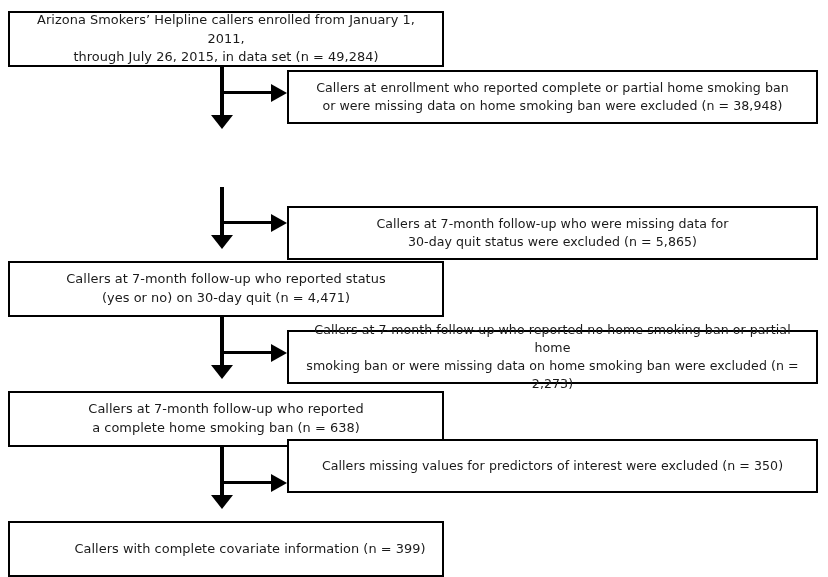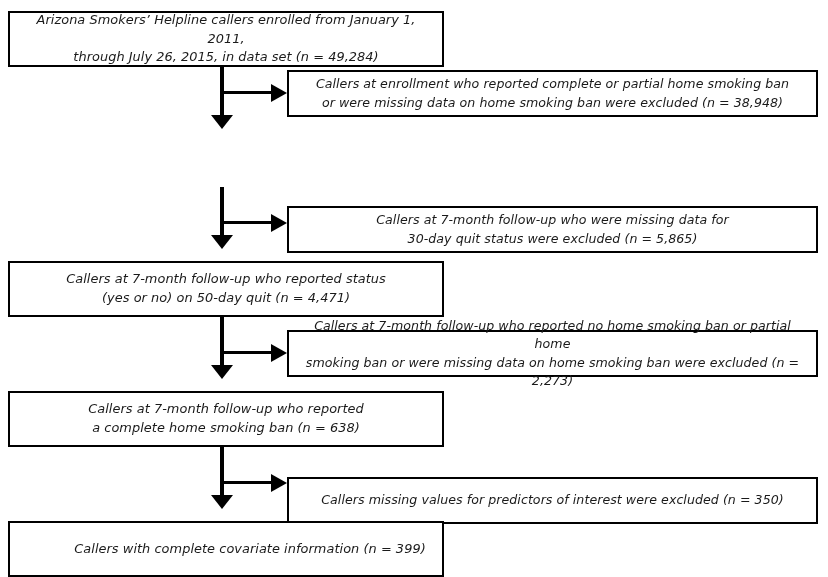--- a/index.html
+++ b/index.html
@@ -10,21 +10,20 @@
   body {
     font-family: "DejaVu Sans", "Liberation Sans", sans-serif;
     color: #000000;
   }
   #flowchart {
     position: relative;
     width: 828px;
     height: 577px;
     background: #ffffff;
     overflow: hidden;
-    font-style: italic;
   }
   .node {
     position: absolute;
     box-sizing: border-box;
     border: 2px solid #000000;
     background: #ffffff;
     display: flex;
     align-items: center;
     justify-content: center;
     text-align: center;
@@ -42,21 +41,21 @@
   .node.main {
     left: 8px;
     width: 436px;
     height: 56px;
   }
   .node.main .node-text { font-size: 12.9px; }
   
   .node.excl {
     left: 287px;
     width: 531px;
-    height: 47px;
+    height: 54px;
   }
   .node.excl .node-text { font-size: 12.6px; }
 
   
   .trunk {
     position: absolute;
     left: 220px;
     width: 4px;
     background: #000000;
   }
@@ -111,21 +110,21 @@
   <div class="arrow-right" style="left:271px; top:213.5px;"></div>
   <div class="arrow-down" style="left:211px; top:235px;"></div>
 
   <div class="node excl" style="top:206px;">
     <span class="node-text">Callers at 7-month follow-up who were missing data for
 30-day quit status were excluded (n = 5,865)</span>
   </div>
 
   <div class="node main" style="top:261px;">
     <span class="node-text">Callers at 7-month follow-up who reported status
-(yes or no) on 50-day quit (n = 4,471)</span>
+(yes or no) on 30-day quit (n = 4,471)</span>
   </div>
 
   <div class="trunk" style="top:317px; height:52px;"></div>
   <div class="branch" style="top:351px; width:60px;"></div>
   <div class="arrow-right" style="left:271px; top:343.5px;"></div>
   <div class="arrow-down" style="left:211px; top:365px;"></div>
 
   <div class="node excl" style="top:330px;">
     <span class="node-text">Callers at 7-month follow-up who reported no home smoking ban or partial home
 smoking ban or were missing data on home smoking ban were excluded (n = 2,273)</span>
@@ -134,21 +133,21 @@
   <div class="node main" style="top:391px;">
     <span class="node-text">Callers at 7-month follow-up who reported
 a complete home smoking ban (n = 638)</span>
   </div>
 
   <div class="trunk" style="top:447px; height:52px;"></div>
   <div class="branch" style="top:481px; width:60px;"></div>
   <div class="arrow-right" style="left:271px; top:473.5px;"></div>
   <div class="arrow-down" style="left:211px; top:495px;"></div>
 
-  <div class="node excl" style="top:477px;">
+  <div class="node excl" style="top:439px;">
     <span class="node-text">Callers missing values for predictors of interest were excluded (n = 350)</span>
   </div>
 
   <div class="node main" style="top:521px;padding-left:48px;">
     <span class="node-text">Callers with complete covariate information (n = 399)</span>
   </div>
 
 </div>
 
 </body></html>

